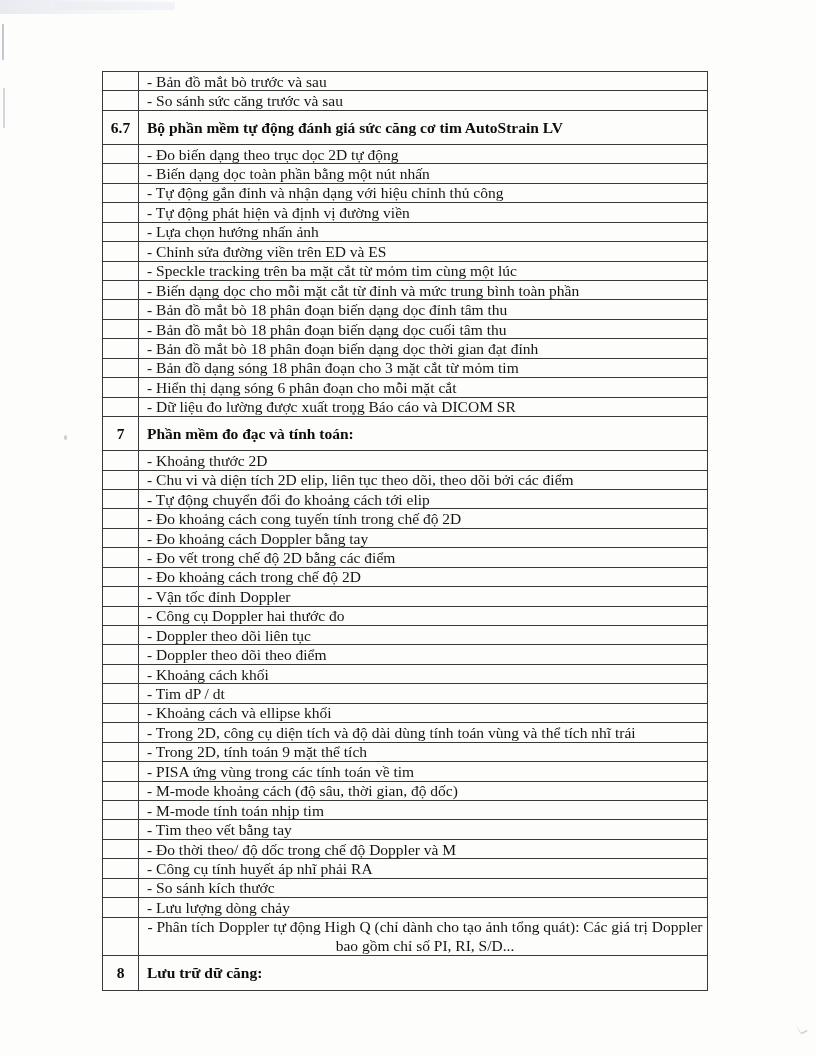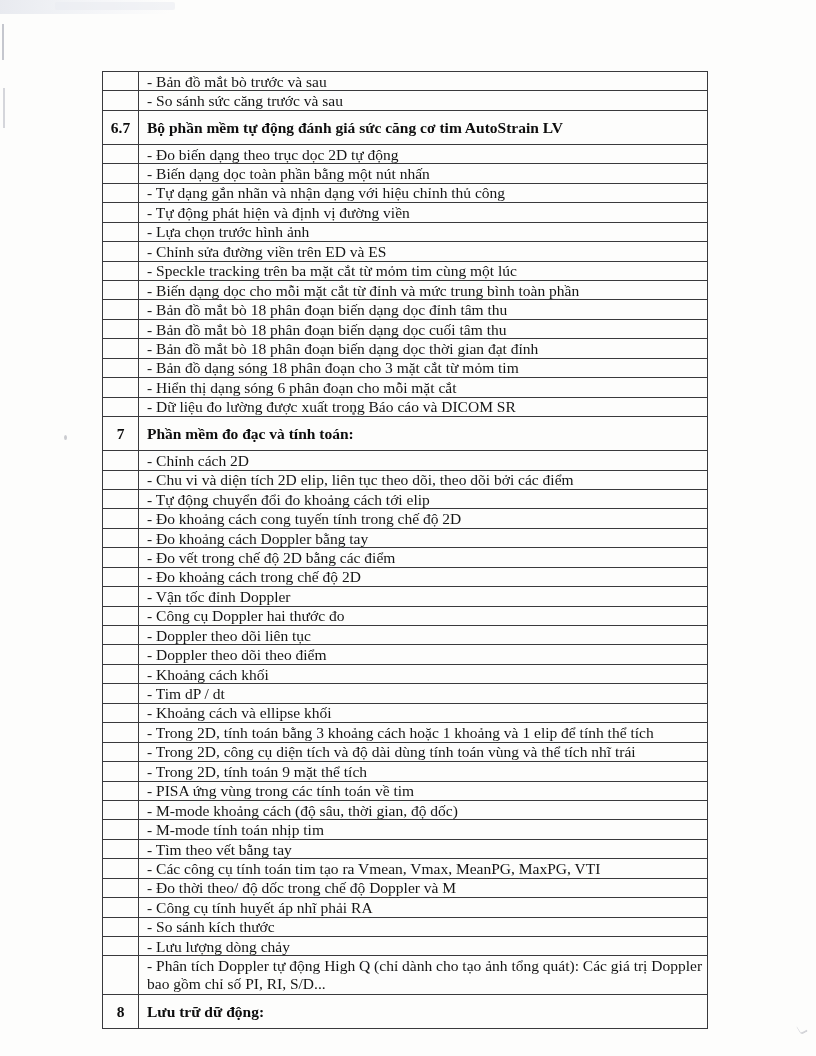--- a/index.html
+++ b/index.html
@@ -68,20 +68,21 @@
     width: 36px;
     text-align: center;
     padding: 8px 2px;
     font-weight: 700;
   }
   table.spec tr.section td { font-weight: 700; color: #0d0d0d; }
   table.spec tr.tall td {
     height: 38.9px;
     white-space: normal;
     line-height: 1.22;
+    text-align: center;
   }
 </style>
 </head>
 <body>
 
 <div class="page">
 
   <div class="smudge-top"></div>
   <div class="smudge-top2"></div>
   <div class="edge-line-1"></div>
@@ -107,29 +108,29 @@
         <tr>
           <td class="num"></td>
           <td class="desc">- Đo biến dạng theo trục dọc 2D tự động</td>
         </tr>
         <tr>
           <td class="num"></td>
           <td class="desc">- Biến dạng dọc toàn phần bằng một nút nhấn</td>
         </tr>
         <tr>
           <td class="num"></td>
-          <td class="desc">- Tự dạng gắn nhãn và nhận dạng với hiệu chỉnh thủ công</td>
+          <td class="desc">- Tự động gắn đỉnh và nhận dạng với hiệu chỉnh thủ công</td>
         </tr>
         <tr>
           <td class="num"></td>
           <td class="desc">- Tự động phát hiện và định vị đường viền</td>
         </tr>
         <tr>
           <td class="num"></td>
-          <td class="desc">- Lựa chọn trước hình ảnh</td>
+          <td class="desc">- Lựa chọn hướng nhấn ảnh</td>
         </tr>
         <tr>
           <td class="num"></td>
           <td class="desc">- Chỉnh sửa đường viền trên ED và ES</td>
         </tr>
         <tr>
           <td class="num"></td>
           <td class="desc">- Speckle tracking trên ba mặt cắt từ mỏm tim cùng một lúc</td>
         </tr>
         <tr>
@@ -159,21 +160,21 @@
         <tr>
           <td class="num"></td>
           <td class="desc">- Dữ liệu đo lường được xuất trong Báo cáo và DICOM SR</td>
         </tr>
         <tr class="section">
           <td class="num">7</td>
           <td class="desc">Phần mềm đo đạc và tính toán:</td>
         </tr>
         <tr>
           <td class="num"></td>
-          <td class="desc">- Chỉnh cách 2D</td>
+          <td class="desc">- Khoảng thước 2D</td>
         </tr>
         <tr>
           <td class="num"></td>
           <td class="desc">- Chu vi và diện tích 2D elip, liên tục theo dõi, theo dõi bởi các điểm</td>
         </tr>
         <tr>
           <td class="num"></td>
           <td class="desc">- Tự động chuyển đổi đo khoảng cách tới elip</td>
         </tr>
         <tr>
@@ -215,24 +216,20 @@
         <tr>
           <td class="num"></td>
           <td class="desc">- Tim dP / dt</td>
         </tr>
         <tr>
           <td class="num"></td>
           <td class="desc">- Khoảng cách và ellipse khối</td>
         </tr>
         <tr>
           <td class="num"></td>
-          <td class="desc">- Trong 2D, tính toán bằng 3 khoảng cách hoặc 1 khoảng và 1 elip để tính thể tích</td>
-        </tr>
-        <tr>
-          <td class="num"></td>
           <td class="desc">- Trong 2D, công cụ diện tích và độ dài dùng tính toán vùng và thể tích nhĩ trái</td>
         </tr>
         <tr>
           <td class="num"></td>
           <td class="desc">- Trong 2D, tính toán 9 mặt thể tích</td>
         </tr>
         <tr>
           <td class="num"></td>
           <td class="desc">- PISA ứng vùng trong các tính toán về tim</td>
         </tr>
@@ -240,24 +237,20 @@
           <td class="num"></td>
           <td class="desc">- M-mode khoảng cách (độ sâu, thời gian, độ dốc)</td>
         </tr>
         <tr>
           <td class="num"></td>
           <td class="desc">- M-mode tính toán nhịp tim</td>
         </tr>
         <tr>
           <td class="num"></td>
           <td class="desc">- Tìm theo vết bằng tay</td>
-        </tr>
-        <tr>
-          <td class="num"></td>
-          <td class="desc">- Các công cụ tính toán tim tạo ra Vmean, Vmax, MeanPG, MaxPG, VTI</td>
         </tr>
         <tr>
           <td class="num"></td>
           <td class="desc">- Đo thời theo/ độ dốc trong chế độ Doppler và M</td>
         </tr>
         <tr>
           <td class="num"></td>
           <td class="desc">- Công cụ tính huyết áp nhĩ phải RA</td>
         </tr>
         <tr>
@@ -267,18 +260,18 @@
         <tr>
           <td class="num"></td>
           <td class="desc">- Lưu lượng dòng chảy</td>
         </tr>
         <tr class="tall">
           <td class="num"></td>
           <td class="desc">- Phân tích Doppler tự động High Q (chỉ dành cho tạo ảnh tổng quát): Các giá trị Doppler bao gồm chỉ số PI, RI, S/D...</td>
         </tr>
         <tr class="section">
           <td class="num">8</td>
-          <td class="desc">Lưu trữ dữ động:</td>
+          <td class="desc">Lưu trữ dữ căng:</td>
         </tr>
       </tbody>
   </table>
 
 </div>
 
 </body></html>

